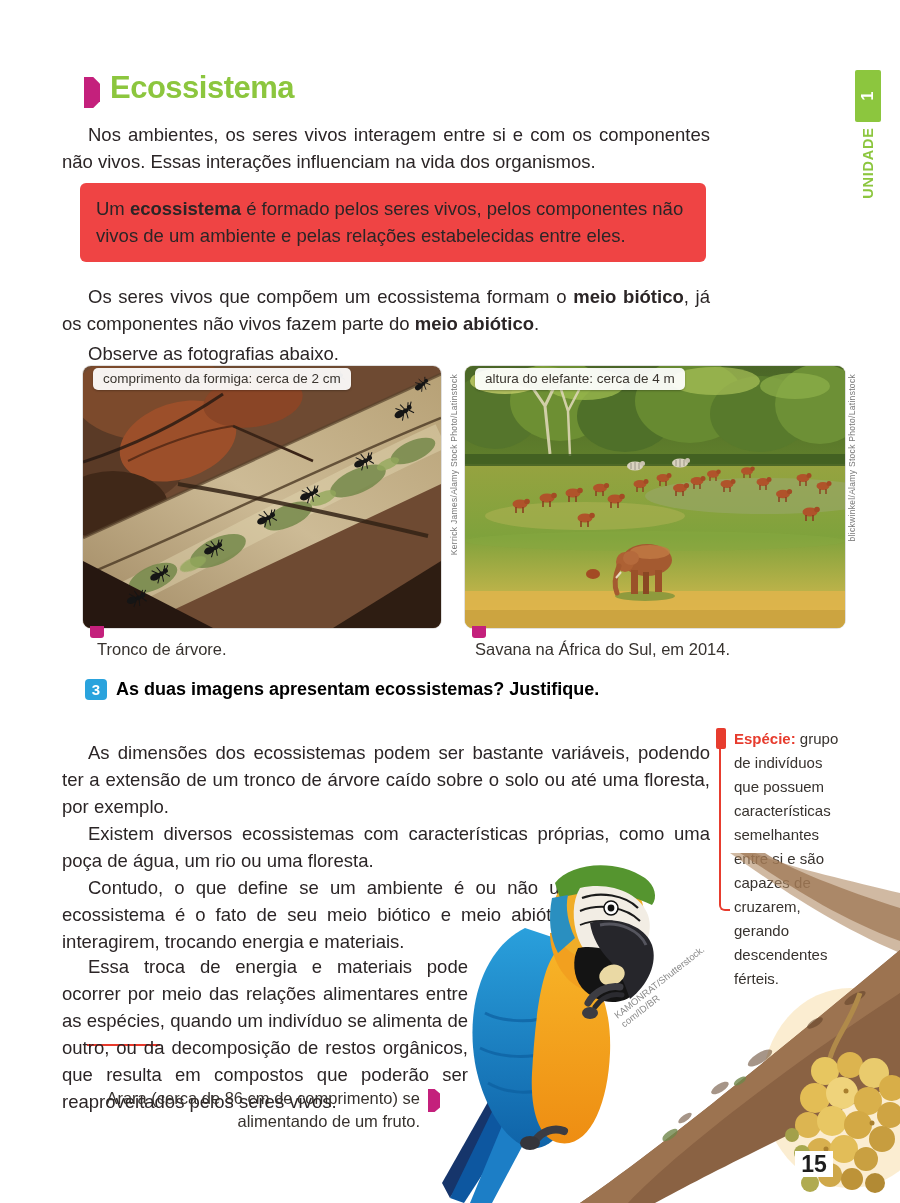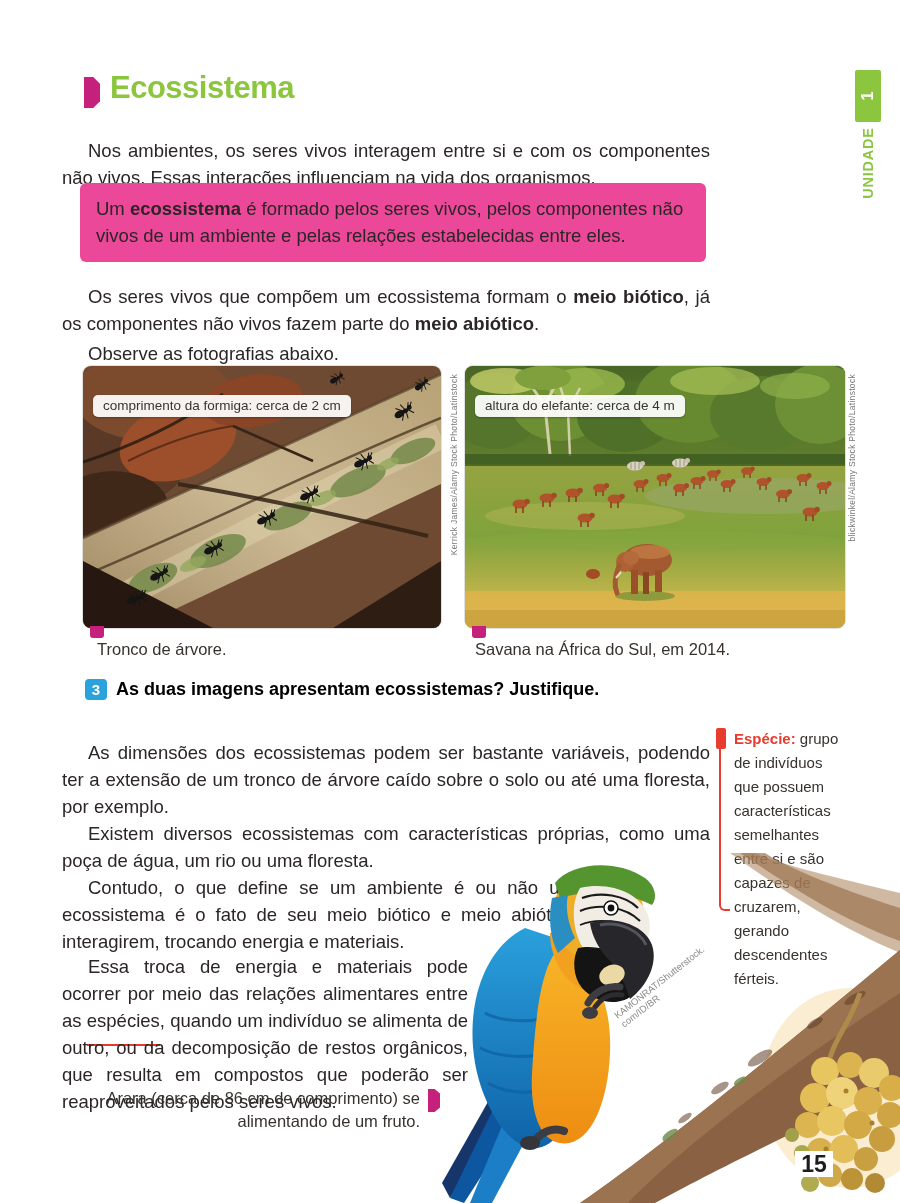--- a/index.html
+++ b/index.html
@@ -26,44 +26,44 @@
     position:absolute; left:850px; top:122px; width:36px; height:82px;
     display:flex; align-items:center; justify-content:center;
   }
   .unit-word-box span {
     transform:rotate(-90deg); white-space:nowrap; color:#8cc63e;
     font-weight:bold; font-size:14.5px; letter-spacing:0.8px;
   }
   
   .para { position:absolute; font-size:18.5px; line-height:27px; text-align:justify; color:#2b2526; }
   .indent { text-indent:26px; }
-  .p1 { left:62px; top:114px; width:648px;margin-top:23px; }
+  .p1 { left:62px; top:98px; width:648px;margin-top:23px; }
   .hl-box {
     position:absolute; left:80px; top:183px; width:626px; box-sizing:border-box;
-    background:#ec4899; border-radius:6px; padding:12px 14px 13px 16px;
+    background:#ef4444; border-radius:6px; padding:12px 14px 13px 16px;
     font-size:18.5px; line-height:27px;
   }
   .p2 { left:62px; top:264px; width:648px; }
   .p3 { left:62px; top:321px; width:648px; text-align:left; }
   .p4 { left:62px; top:720px; width:648px; }
   .p5 { left:62px; top:801px; width:648px; }
   .p6 { left:62px; top:855px; width:513px; }
   .p7 { left:62px; top:934px; width:406px; }
   .u-red { border-bottom:2.5px solid #e7392b; padding-bottom:13px; }
   b { font-weight:bold; }
   
   .photo {
     position:absolute; top:366px; height:262px; border-radius:8px; overflow:hidden;
     box-shadow:0 0 0 1px rgba(0,0,0,0.12);
   }
   .photo-ants { left:83px; width:358px; }
   .photo-savanna { left:465px; width:380px; }
   .photo svg { display:block; }
   .chip {
-    position:absolute; left:10px; top:29px; background:rgba(255,255,255,0.93);
+    position:absolute; left:10px; top:2px; background:rgba(255,255,255,0.93);
     border-radius:5px; padding:3px 10px 4px; font-size:13.5px; color:#3a352f;
     white-space:nowrap; box-shadow:0 1px 2px rgba(0,0,0,0.25);
   }
   .vcredit {
     position:absolute; writing-mode:vertical-rl; transform:rotate(180deg);
     font-size:8.5px; color:#787878; white-space:nowrap; letter-spacing:0.3px;
   }
   .credit-ants { left:449px; top:374px; }
   .credit-savanna { left:847px; top:374px; }
   .cap-marker { position:absolute; width:14px; height:12px; background:#c4207c; border-radius:0 0 3px 3px; }

